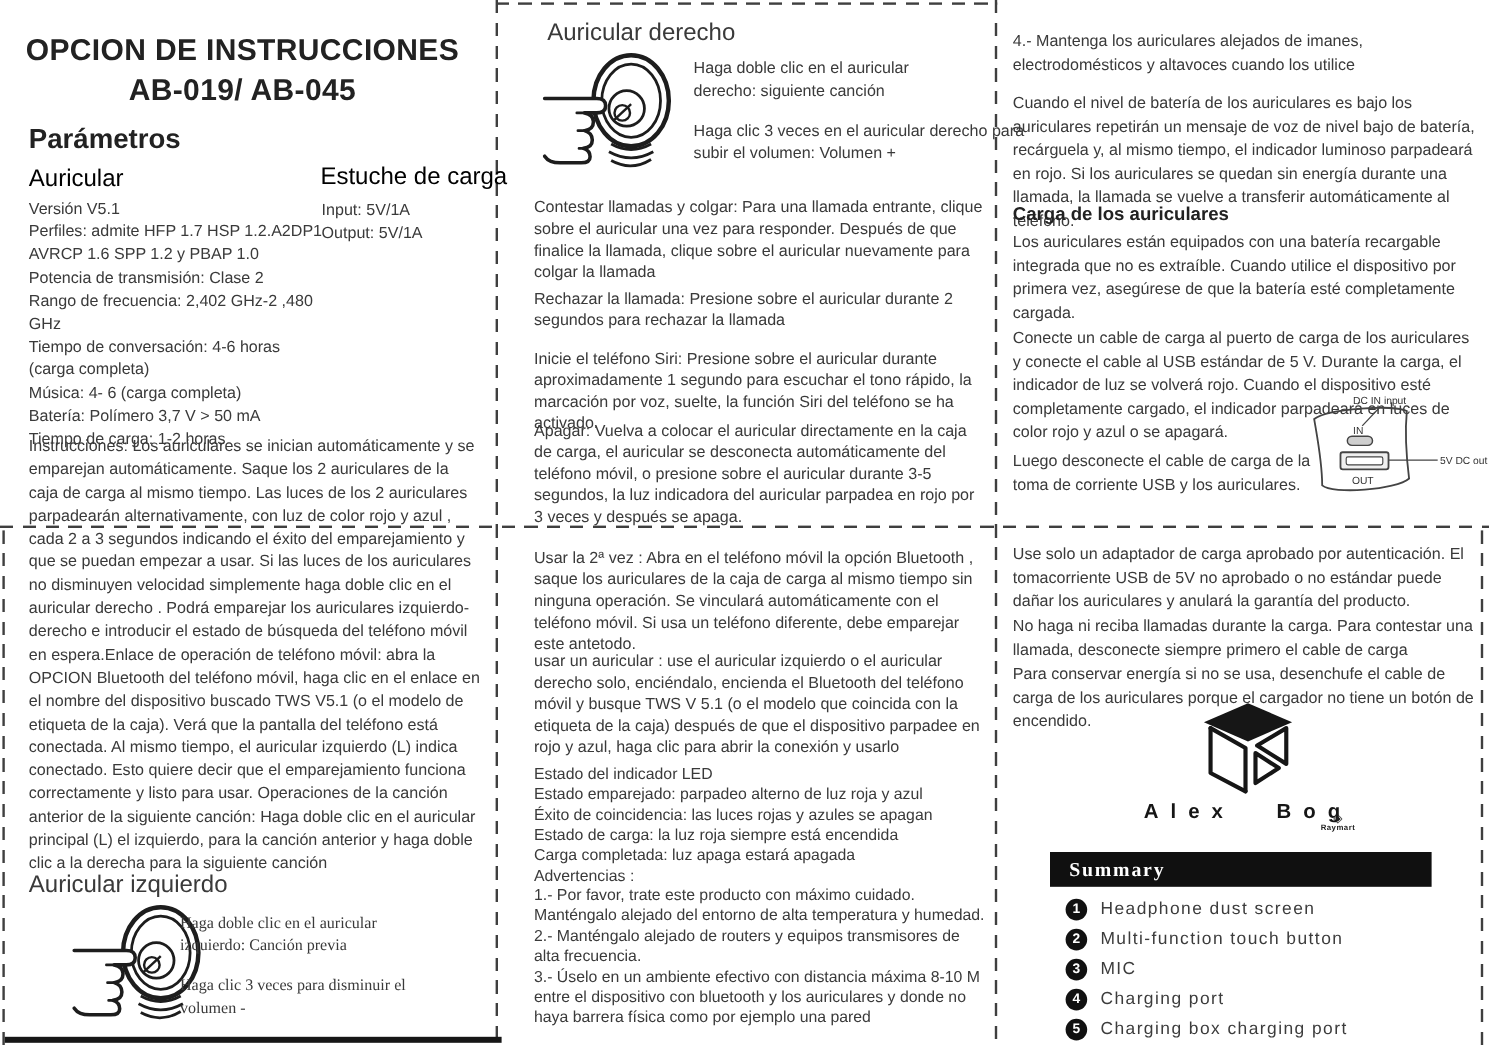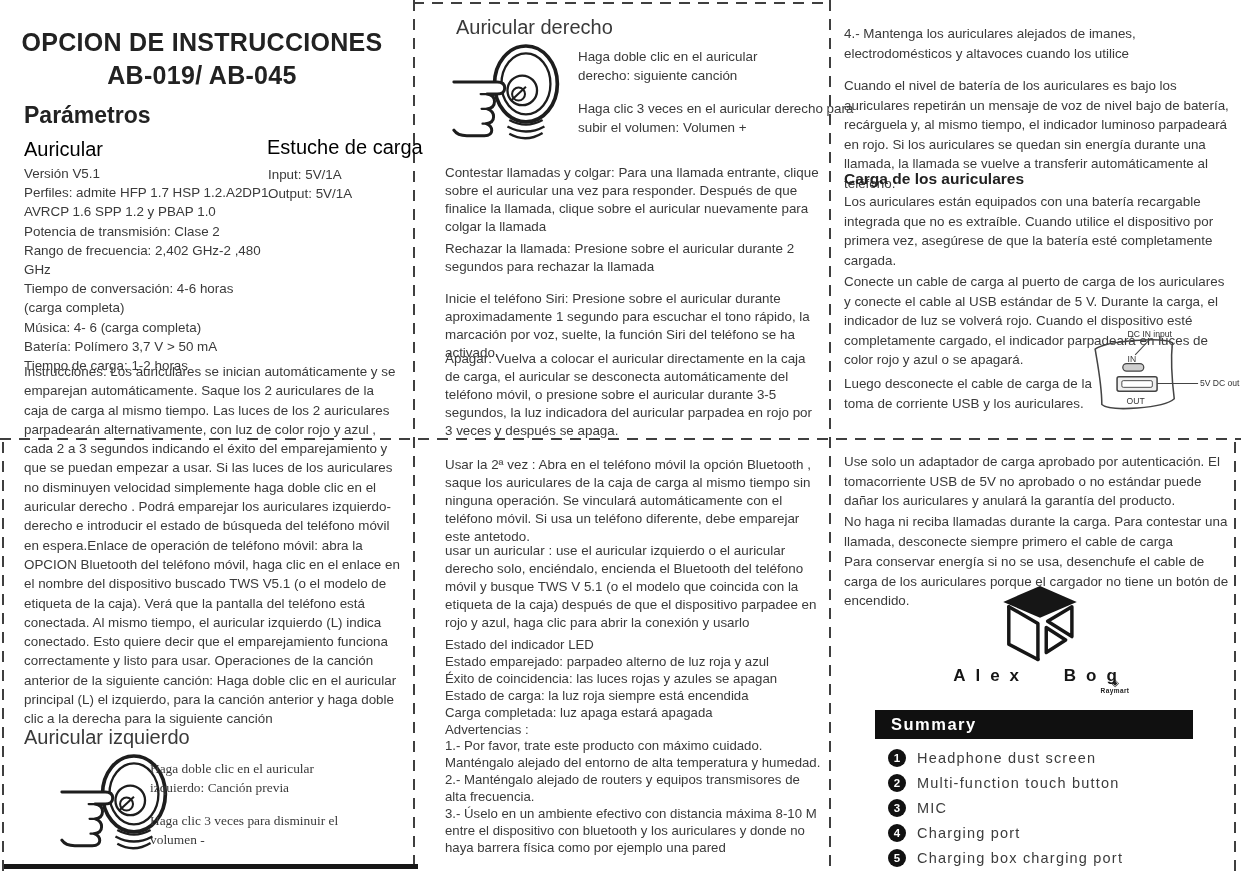--- a/index.html
+++ b/index.html
@@ -27,21 +27,21 @@
   
   .col3-p{left:844px;width:386px;font-size:13.4px;line-height:19.6px;color:#3a3a3a;}
   .h-carga{left:844px;top:170px;font-size:15.5px;font-weight:bold;color:#222;}
   .brand-text{font-size:17px;font-weight:bold;color:#161616;
               letter-spacing:10px;word-spacing:20px;white-space:nowrap;}
   .raymart{text-align:center;color:#222;}
   .raymart .eye{font-size:10px;line-height:9px;}
   .raymart .name{font-size:6.5px;font-weight:bold;letter-spacing:.4px;}
   .summary-bar{left:875px;top:710px;width:318px;height:29px;background:#101010;
                color:#fff;font-size:16.5px;font-weight:bold;letter-spacing:1.5px;
-               line-height:29px;padding-left:16px;box-sizing:border-box;}
+               line-height:29px;padding-left:16px;box-sizing:border-box;font-family:Liberation Serif, serif;}
   .sum-item{position:absolute;left:888px;display:flex;align-items:center;height:20px;}
   .sum-num{width:18px;height:18px;border-radius:50%;background:#111;color:#fff;
            font-size:11.5px;font-weight:bold;display:flex;align-items:center;
            justify-content:center;margin-right:11px;flex:0 0 auto;}
   .sum-label{font-size:14.5px;letter-spacing:1.2px;color:#3c3c3c;}
   .diag-label{font-size:9px;fill:#333;font-family:"Liberation Sans",sans-serif;}
 </style>
 </head>
 <body>
 

